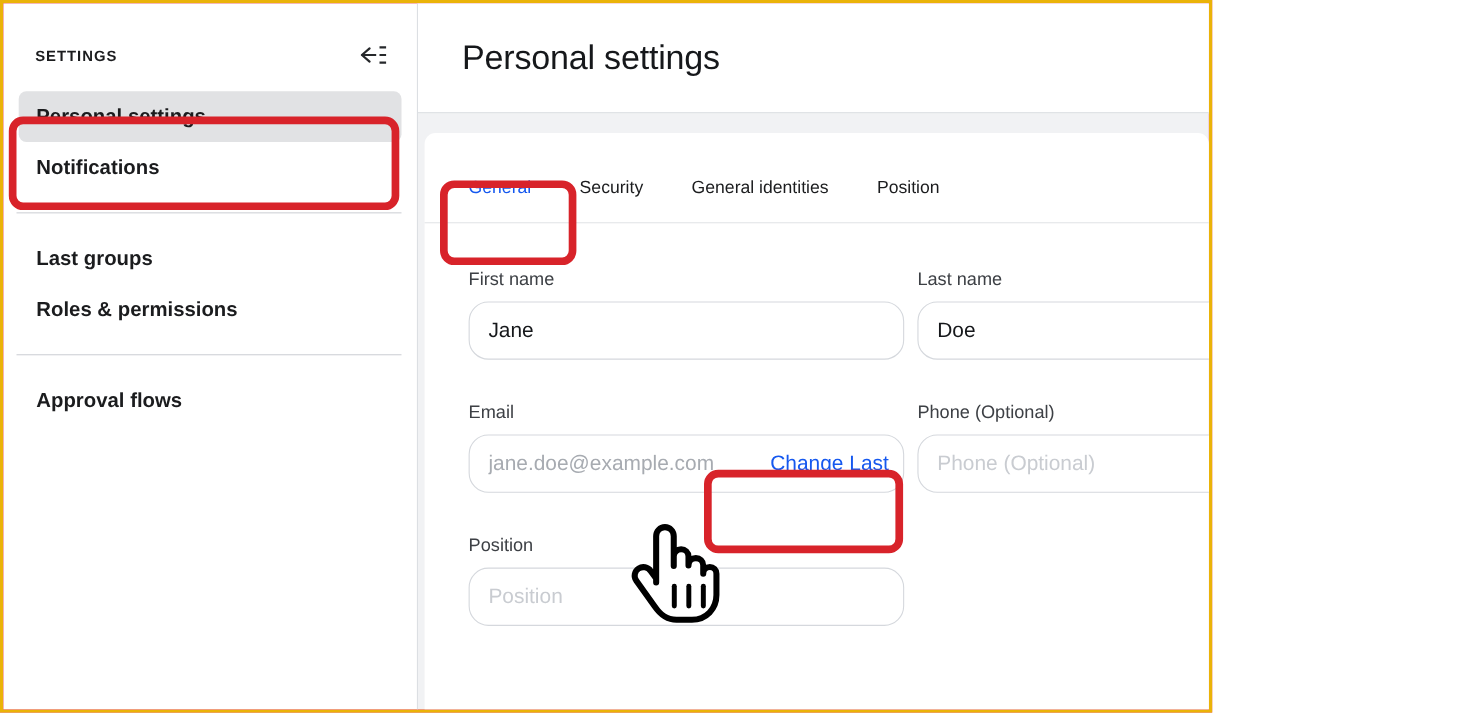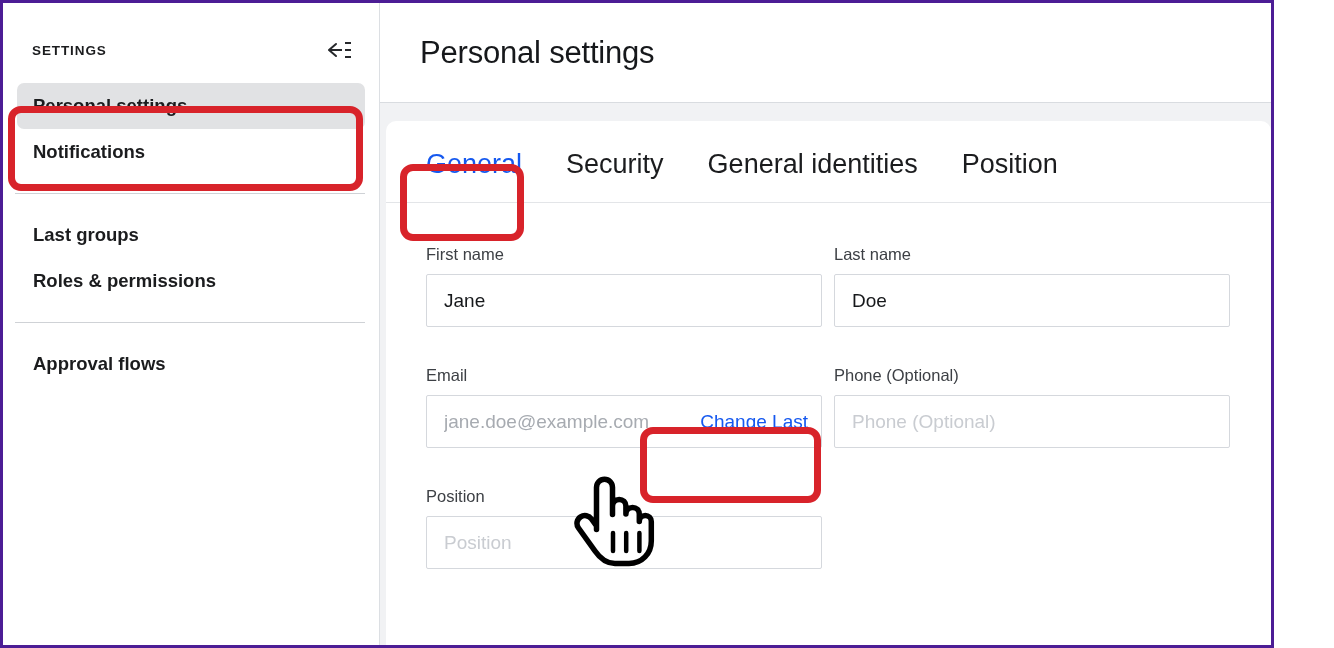--- a/index.html
+++ b/index.html
@@ -8,24 +8,24 @@
     padding: 0;
     background: #ffffff;
   }
   body {
     font-family: "Liberation Sans", sans-serif;
     -webkit-font-smoothing: antialiased;
   }
 
   #app {
     position: relative;
-    width: 1274px;
+    width: 1102px;
     height: 648px;
     box-sizing: border-box;
-    border: 3px solid #4c1d95;
+    border: 3px solid #eab308;
     background: #ec4899;
     overflow: hidden;
   }
 
   
   #sidebar {
     position: absolute;
     left: 0;
     top: 0;
     width: 377px;
@@ -124,21 +124,21 @@
   .tabs {
     display: flex;
     align-items: flex-end;
     gap: 44px;
     padding: 0 40px;
     height: 82px;
     border-bottom: 1px solid #e3e5e8;
     box-sizing: border-box;
   }
   .tab {
-    font-size: 27px;
+    font-size: 16px;
     color: #1b1c1e;
     padding-bottom: 22px;
     cursor: pointer;
     white-space: nowrap;
   }
   .tab.active { color: #1558ef; }
 
   .form {
     padding: 42px 40px 0 40px;
     display: grid;
@@ -152,21 +152,21 @@
     font-size: 16.5px;
     color: #3d4045;
     margin-bottom: 10px;
     display: block;
   }
   .input {
     width: 100%;
     height: 53px;
     box-sizing: border-box;
     border: 1px solid #d5d8dd;
-    border-radius: 2px;
+    border-radius: 18px;
     padding: 0 17px;
     font-size: 19px;
     font-family: "Liberation Sans", sans-serif;
     color: #16181b;
     background: #ffffff;
     outline: none;
   }
   .input::placeholder { color: #a7abb1; }
   .input.placeholder-light::placeholder { color: #c9ccd1; }
 

